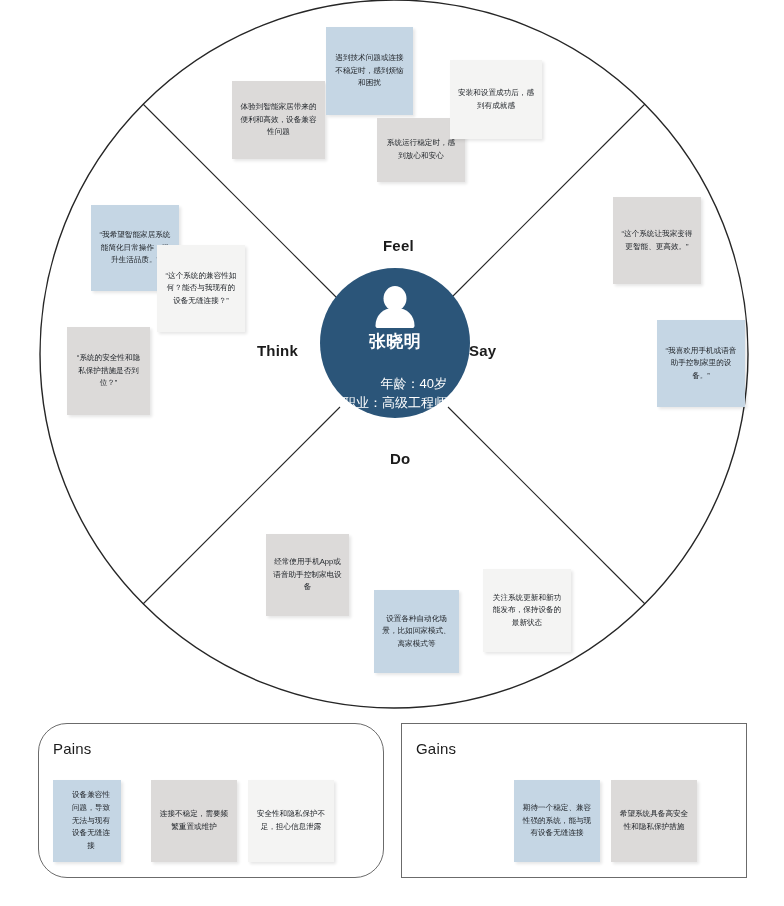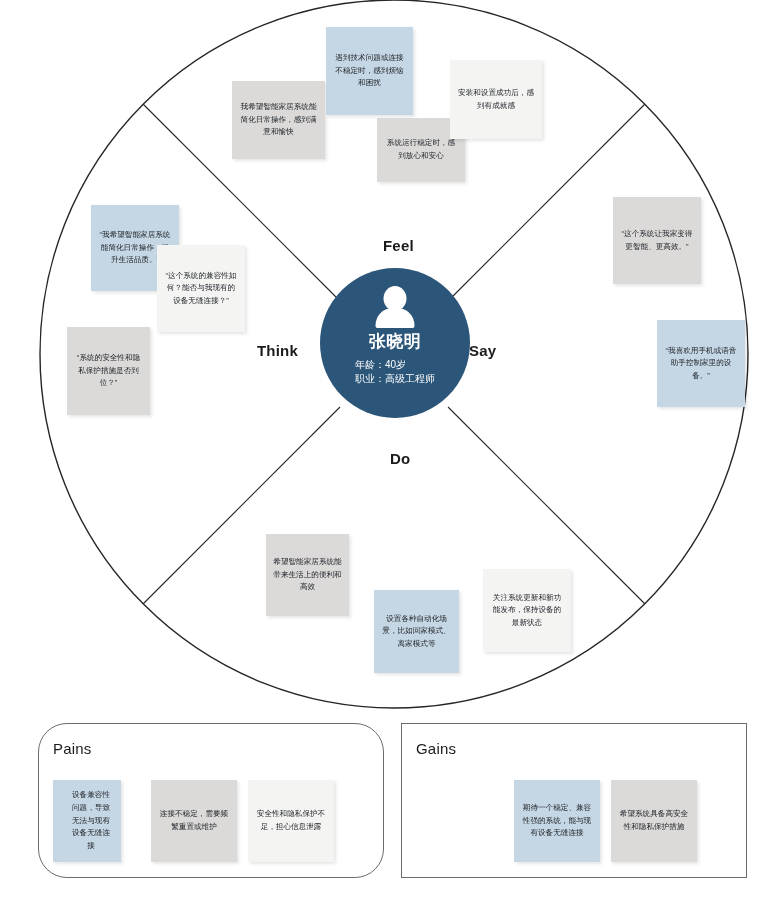--- a/index.html
+++ b/index.html
@@ -20,21 +20,21 @@
   }
   .persona-avatar{width:40px;height:44px;position:relative;margin-bottom:3px;}
   .persona-avatar .head{
     position:absolute;left:50%;top:0;transform:translateX(-50%);
     width:23px;height:25px;border-radius:50%;background:#ffffff;}
   .persona-avatar .body{
     position:absolute;left:50%;bottom:2px;transform:translateX(-50%);
     width:39px;height:20px;background:#ffffff;
     border-radius:20px 20px 3px 3px;}
   .persona-name{font-size:17px;font-weight:bold;letter-spacing:.5px;line-height:1.1;}
-  .persona-meta{font-size:10px;line-height:1.45;margin-top:6px;text-align:left;}
+  .persona-meta{font-size:13px;line-height:1.45;margin-top:23px;text-align:right;}
 
   
   .quad-label{position:absolute;font-size:15px;font-weight:bold;color:#1b1b1b;
               letter-spacing:.2px;white-space:nowrap;}
   .quad-feel {left:383px;top:237px;}
   .quad-think{left:257px;top:342px;}
   .quad-say  {left:469px;top:342px;}
   .quad-do   {left:390px;top:450px;}
 
   
@@ -80,21 +80,21 @@
       <div>职业：高级工程师</div>
     </div>
   </div>
 
   <div class="quad-label quad-feel">Feel</div>
   <div class="quad-label quad-think">Think</div>
   <div class="quad-label quad-say">Say</div>
   <div class="quad-label quad-do">Do</div>
 
   <div class="note c-gray" style="left:232px;top:81px;width:93px;height:78px;">
-    <span>我希望智能家居系统能简化日常操作，感到满意和愉快</span>
+    <span>体验到智能家居带来的便利和高效，设备兼容性问题</span>
     </div>
   <div class="note c-blue" style="left:326px;top:27px;width:87px;height:88px;">
     <span>遇到技术问题或连接不稳定时，感到烦恼和困扰</span>
     </div>
   <div class="note c-gray" style="left:377px;top:118px;width:88px;height:64px;">
     <span>系统运行稳定时，感到放心和安心</span>
     </div>
   <div class="note c-white" style="left:450px;top:60px;width:92px;height:79px;">
     <span>安装和设置成功后，感到有成就感</span>
     </div>
@@ -110,21 +110,21 @@
     </div>
 
   <div class="note c-gray" style="left:613px;top:197px;width:88px;height:87px;">
     <span>“这个系统让我家变得更智能、更高效。”</span>
     </div>
   <div class="note c-blue" style="left:657px;top:320px;width:88px;height:87px;">
     <span>“我喜欢用手机或语音助手控制家里的设备。”</span>
     </div>
 
   <div class="note c-gray" style="left:266px;top:534px;width:83px;height:82px;">
-    <span>希望智能家居系统能带来生活上的便利和高效</span>
+    <span>经常使用手机App或语音助手控制家电设备</span>
     </div>
   <div class="note c-blue" style="left:374px;top:590px;width:85px;height:83px;">
     <span>设置各种自动化场景，比如回家模式、离家模式等</span>
     </div>
   <div class="note c-white" style="left:483px;top:569px;width:88px;height:83px;">
     <span>关注系统更新和新功能发布，保持设备的最新状态</span>
     </div>
 
   <div class="panel" style="left:38px;top:723px;width:346px;height:155px;border-radius:29px;">
     <div class="panel-title" style="left:14px;top:16px;">Pains</div>

